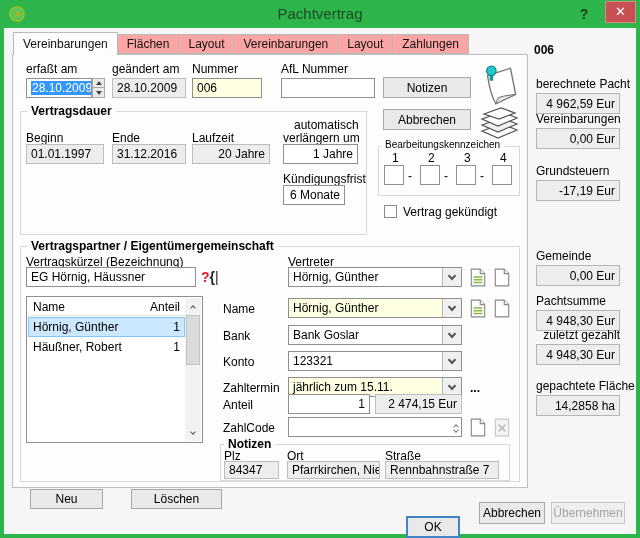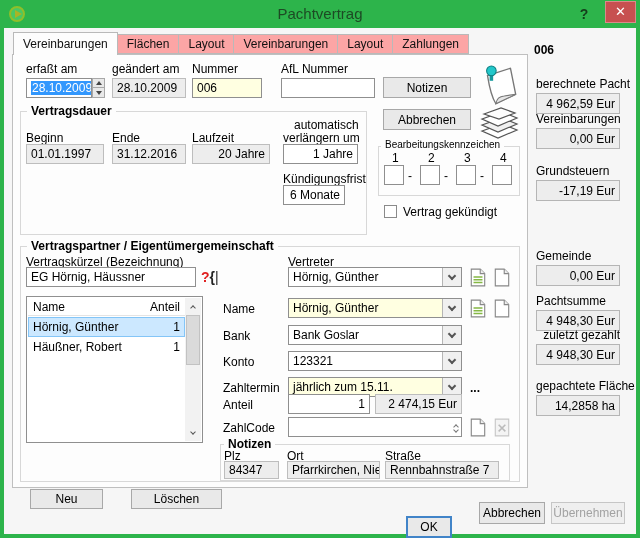--- a/index.html
+++ b/index.html
@@ -348,17 +348,17 @@
   </div>
   <div class="sb-item" style="top:328px;text-align:right;">
     <div class="sb-label">zuletzt gezahlt</div>
     <div class="sb-box">4 948,30 Eur</div>
   </div>
   <div class="sb-item" style="top:379px;">
     <div class="sb-label">gepachtete Fläche</div>
     <div class="sb-box">14,2858 ha</div>
   </div>
 
-  <div class="btn focus" style="left:406px;top:516px;width:46px;height:22px;">OK</div>
+  <div class="btn focus" style="left:406px;top:516px;width:54px;height:22px;">OK</div>
   <div class="btn disabled" style="left:551px;top:502px;width:74px;height:22px;">Übernehmen</div>
   <div class="btn" style="left:479px;top:502px;width:66px;height:22px;">Abbrechen</div>
 
 </div>
 
 </body></html>

